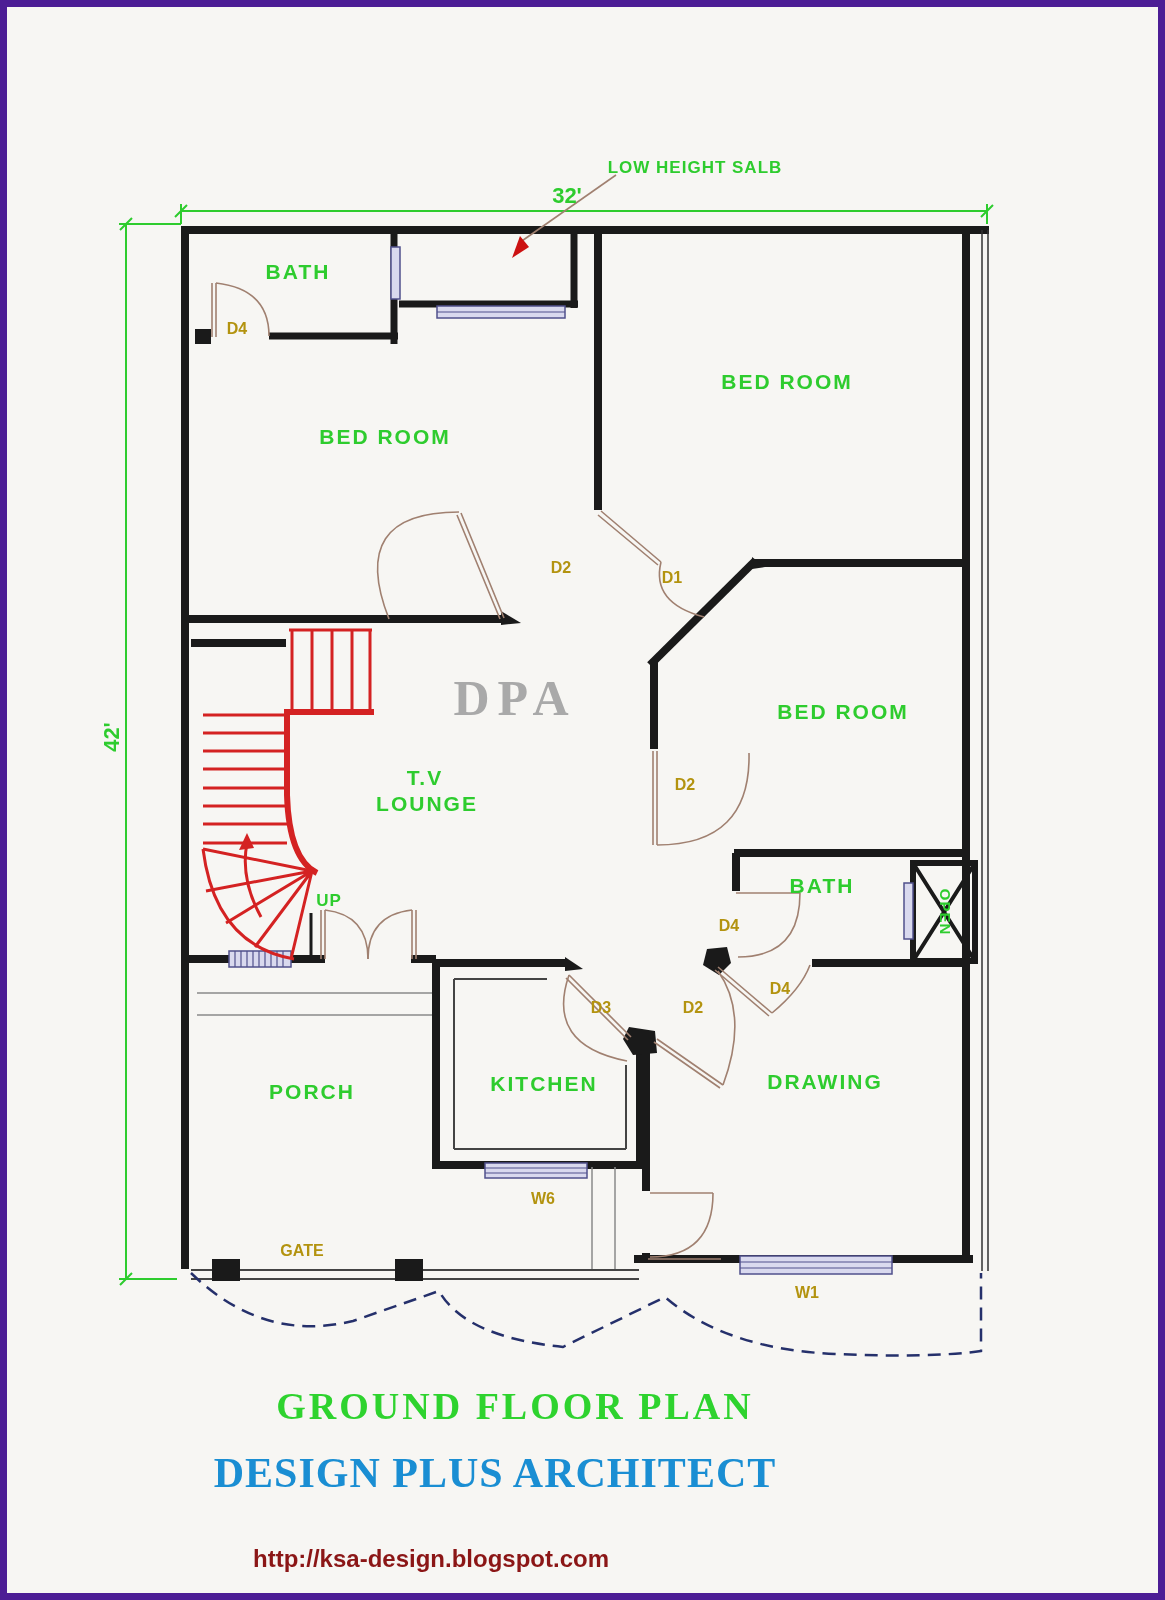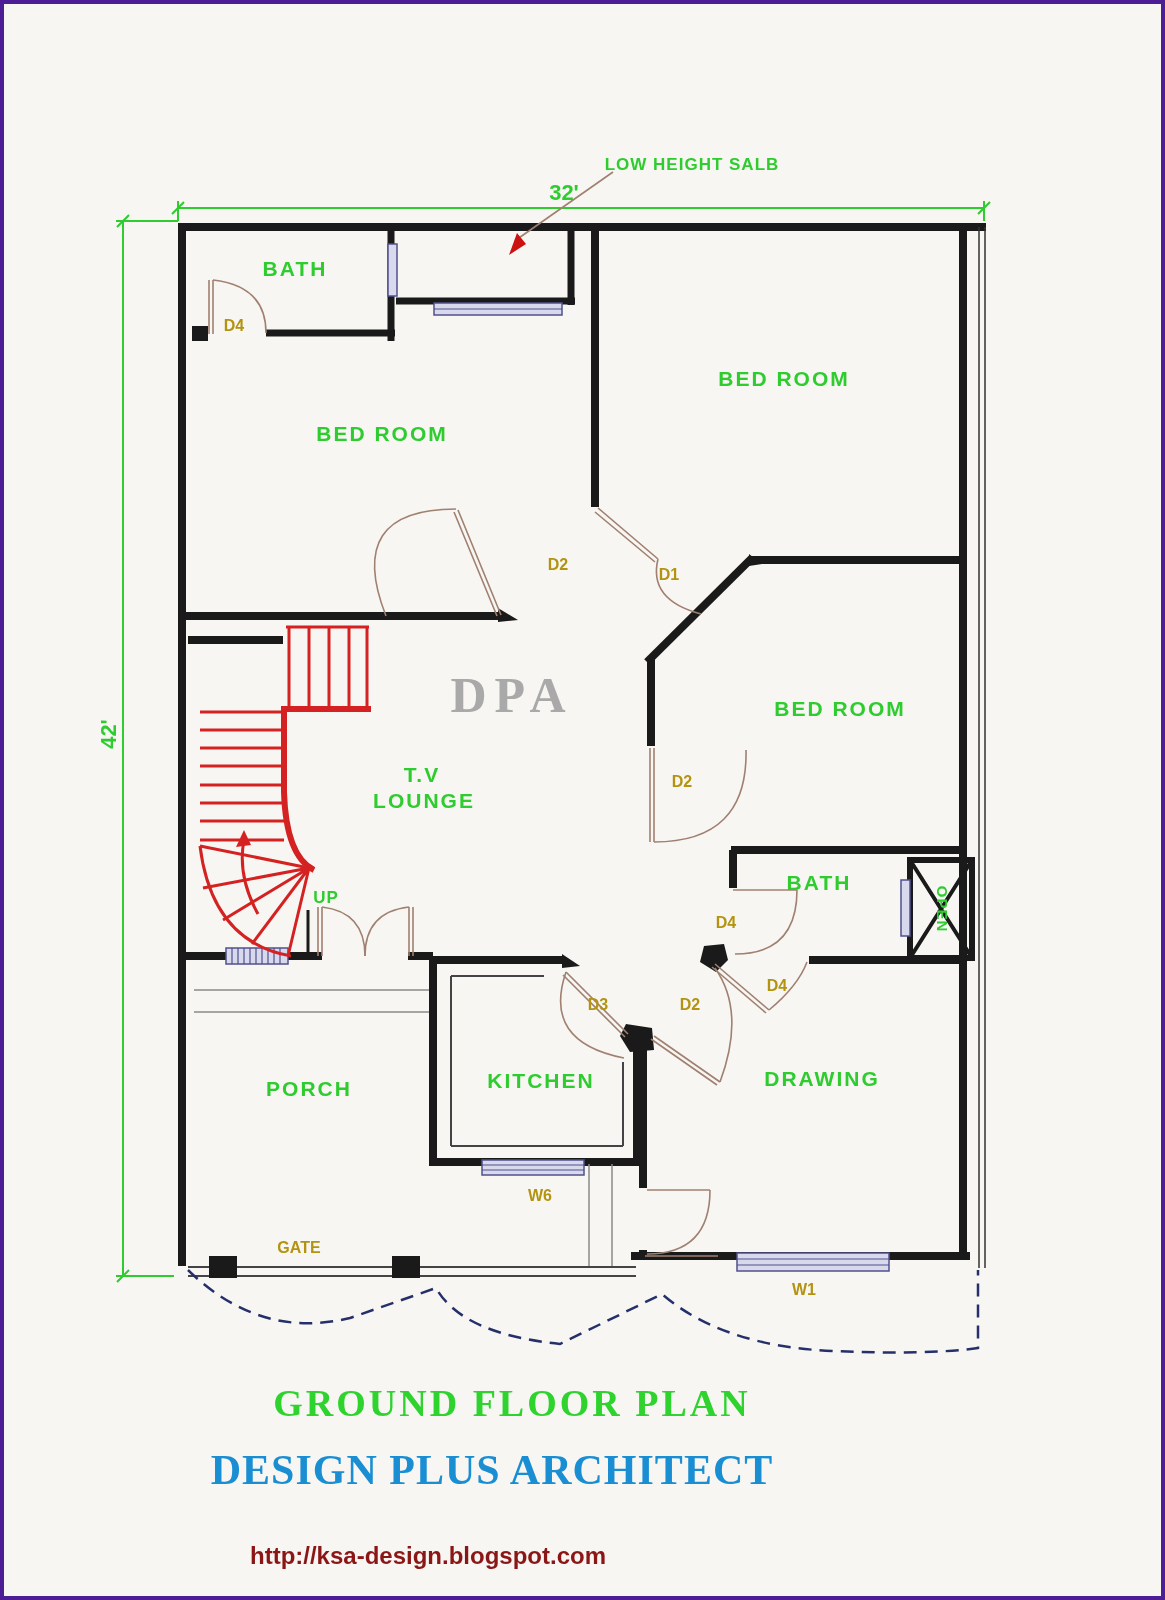--- a/index.html
+++ b/index.html
@@ -3,21 +3,21 @@
 <meta charset="utf-8">
 <style>
   :root{
     --bg:#f7f6f3; --wall:#1a1a1a; --door:#a08070; --stair-red:#d42222;
     --green:#2ecc2e; --olive:#b3930f; --navy:#25306b; --window-fill:#d9d9ee;
     --window-stroke:#50508c; --gray-wm:#a9a9a9; --title-green:#2ed32e;
     --title-blue:#1a8ed3; --url-red:#8b1616; --thin:#555;
   }
   html,body{margin:0;padding:0;background:#fff;}
   .canvas{position:relative;width:1165px;height:1600px;background:var(--bg);
-          border:4px solid #4c1d95;box-sizing:border-box;overflow:hidden;
+          border:7px solid #4c1d95;box-sizing:border-box;overflow:hidden;
           font-family:"Liberation Sans", sans-serif;}
   svg{position:absolute;left:0;top:0;}
   
   .wall{stroke:var(--wall);stroke-width:8;fill:none;stroke-linecap:butt;}
   .wall7{stroke:var(--wall);stroke-width:7;fill:none;}
   .wall-fill{fill:var(--wall);stroke:none;}
   .thinline{stroke:#444;stroke-width:2;fill:none;}
   .hairline{stroke:#8a8a8a;stroke-width:1.5;fill:none;}
   .boundary{stroke:#333;stroke-width:1.5;fill:none;}
   .door{stroke:var(--door);stroke-width:1.6;fill:none;}

